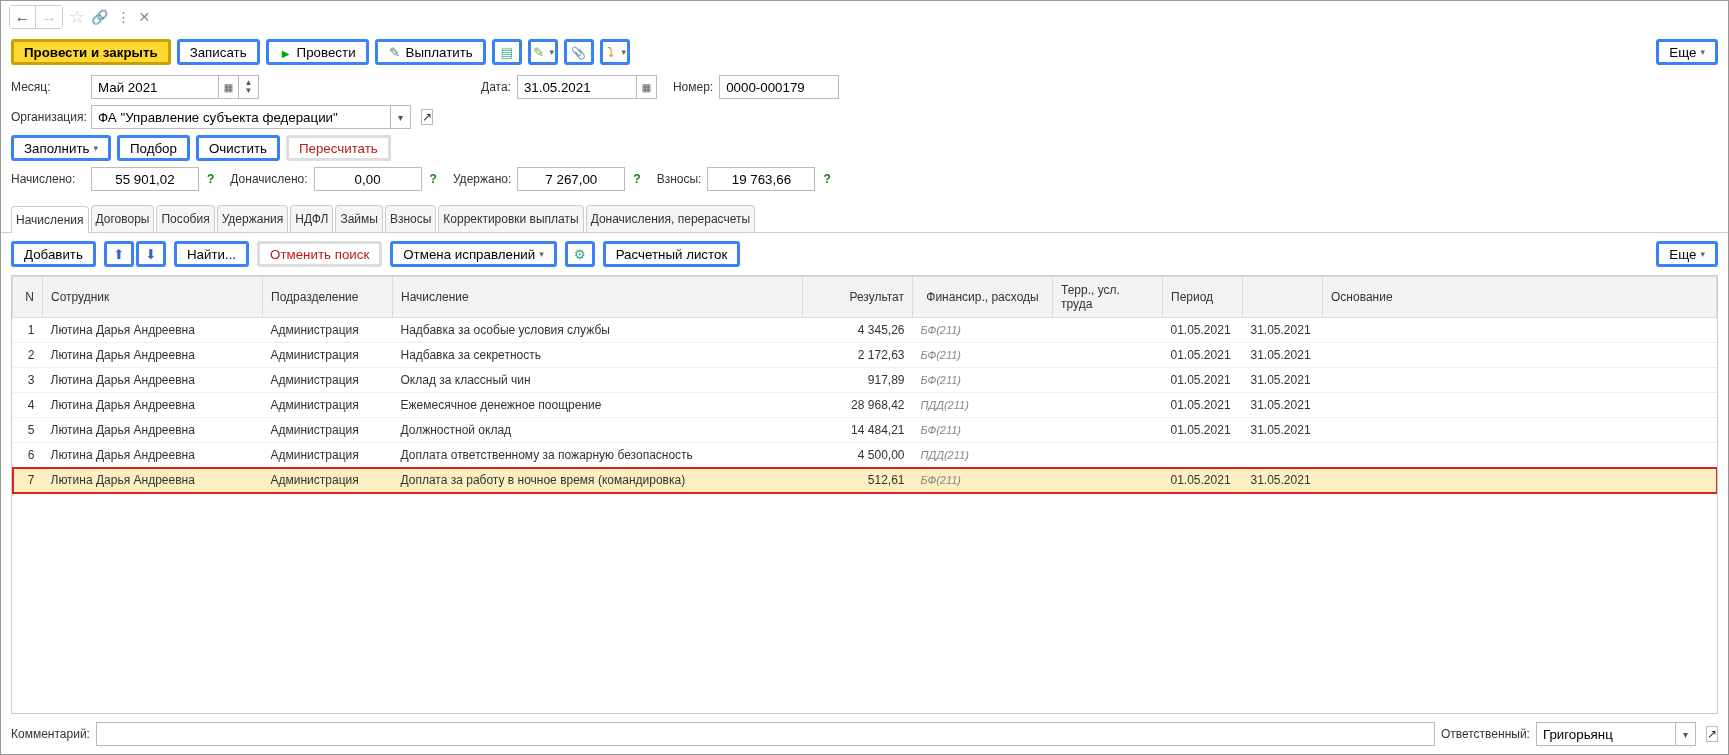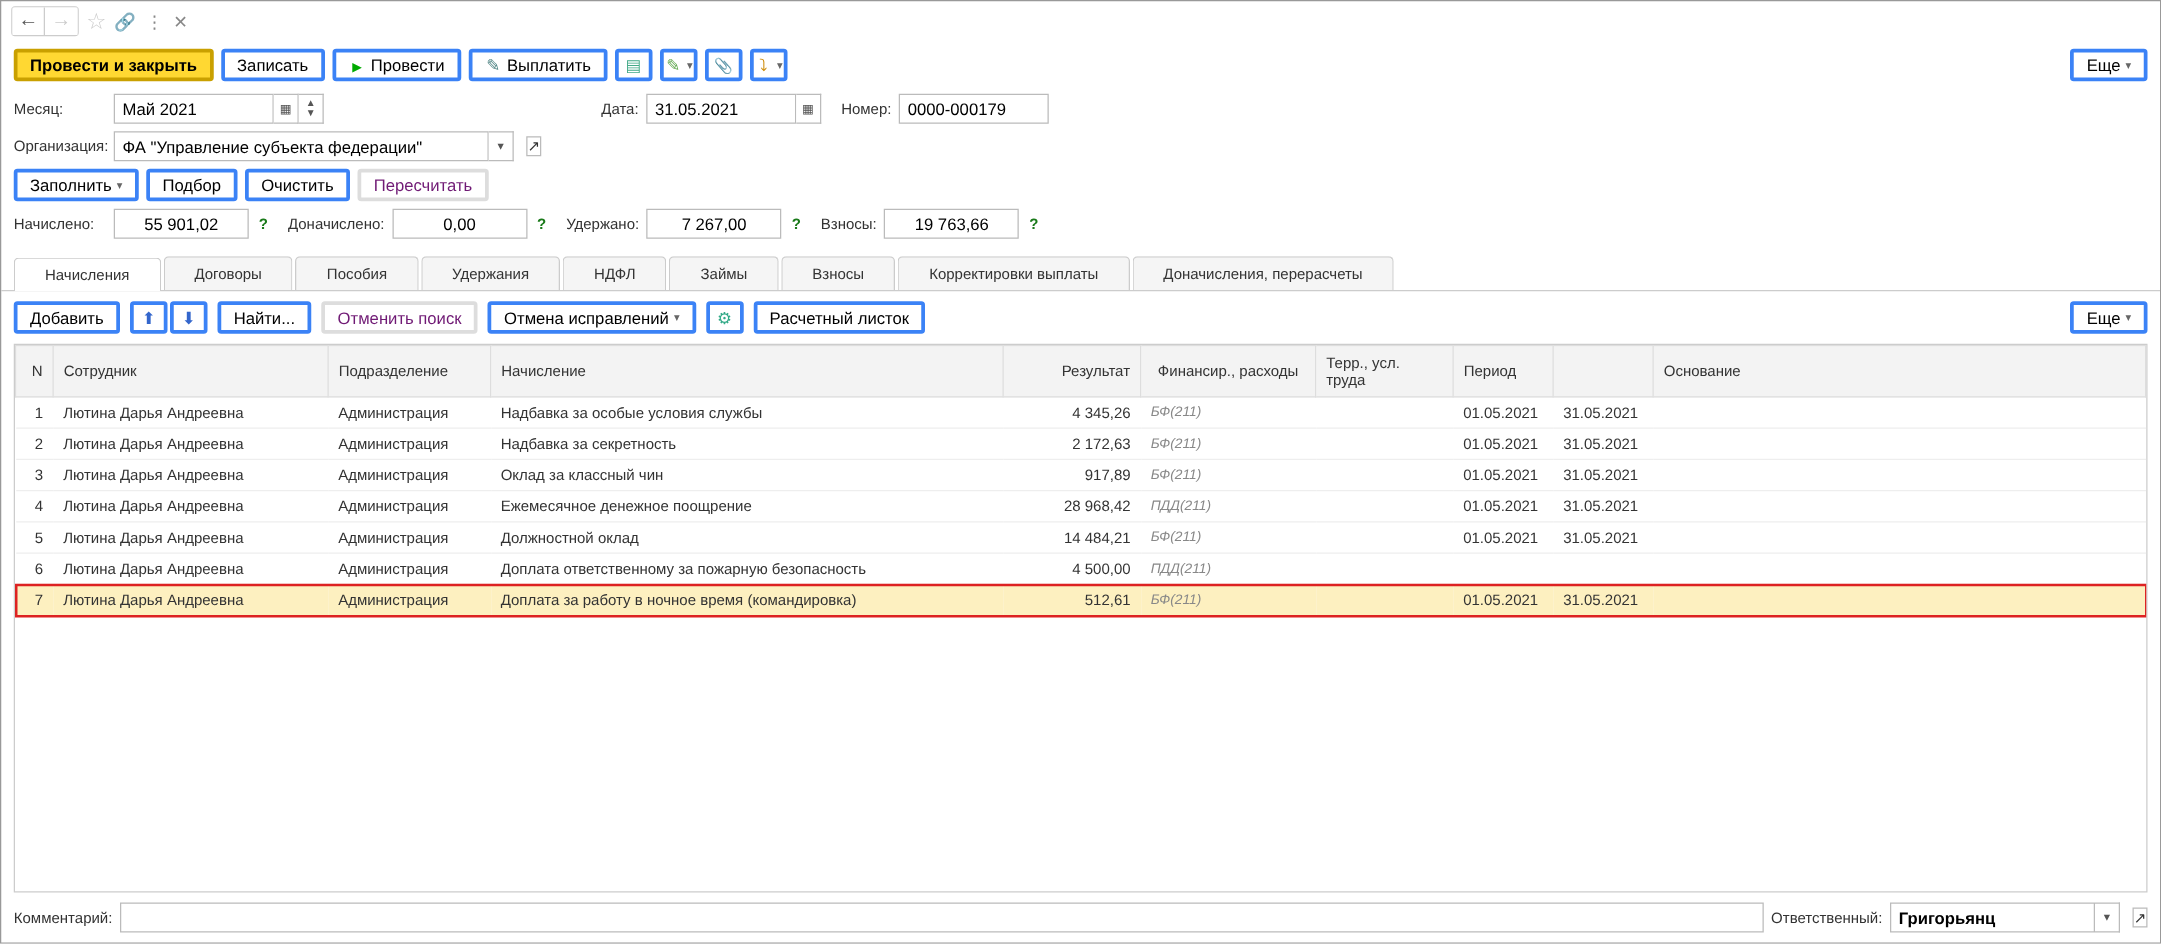--- a/index.html
+++ b/index.html
@@ -41,26 +41,26 @@
 .inp { border: 1px solid #bbb; height: 24px; padding: 2px 6px; background: #fff; }
 .inp-md { width: 120px; }
 .inp-lg { width: 300px; }
 .inp-num { text-align: center; width: 108px; }
 .inp-group { display: flex; align-items: center; }
 .inp-group .side { border: 1px solid #bbb; border-left: 0; height: 24px; width: 20px; display:flex; align-items:center; justify-content:center; cursor:pointer; background:#fff; font-size:10px; color:#555;}
 .q { color: #1a7a1a; cursor: pointer; font-weight: bold; margin-left:2px; margin-right:10px;}
 
 
 .tabs { display: flex; gap: 0; padding: 0 10px; border-bottom: 1px solid #ccc; margin-top:4px;}
-.tab { padding: 6px 24px; border: 1px solid #ccc; border-bottom: none; margin-right: 2px; background: #f5f5f5; cursor: pointer; border-radius: 4px 4px 0 0; }
+.tab { padding: 6px 4px; border: 1px solid #ccc; border-bottom: none; margin-right: 2px; background: #f5f5f5; cursor: pointer; border-radius: 4px 4px 0 0; }
 .tab.active { background: #fff; position: relative; top: 1px; }
 
 
 .tabtb { display:flex; align-items:center; gap:8px; padding:8px 10px; }
-.btn-disabled { color:#701a75; border-color:#ddd; cursor:default; }
+.btn-disabled { color:#b91c1c; border-color:#ddd; cursor:default; }
 
 
 .tbl-wrap { margin: 0 10px; border:1px solid #ccc; flex:1; overflow:hidden; }
 .tbl { width:100%; border-collapse:collapse; }
 .tbl th { background:#f3f3f3; border:1px solid #ddd; padding:6px 8px; text-align:left; font-weight:normal; color:#333; }
 .tbl td { border-bottom:1px solid #eee; padding:5px 8px; white-space:nowrap; }
 .tbl .num { text-align:right; }
 .tbl .n { text-align:right; }
 .fin { color:#888; font-size:11px;font-style:italic; }
 .row-sel td { background:#fdf0c0; }
@@ -299,18 +299,18 @@
           </tr>
         </tbody>
     </table>
   </div>
 
   <div class="footer">
     <span class="lbl">Комментарий:</span>
     <input class="inp inp-full" value="" style="">
     <span class="lbl">Ответственный:</span>
     <div class="inp-group">
-      <input class="inp" style="width: 164px; font-weight: bold;" value="Григорьянц">
+      <input class="inp" style="width: 140px;" value="Григорьянц">
       <div class="side">▾</div>
     </div>
     <div class="side" style="border:1px solid #bbb;margin-left:4px">↗</div>
   </div>
 </div>
 
 </body></html>

